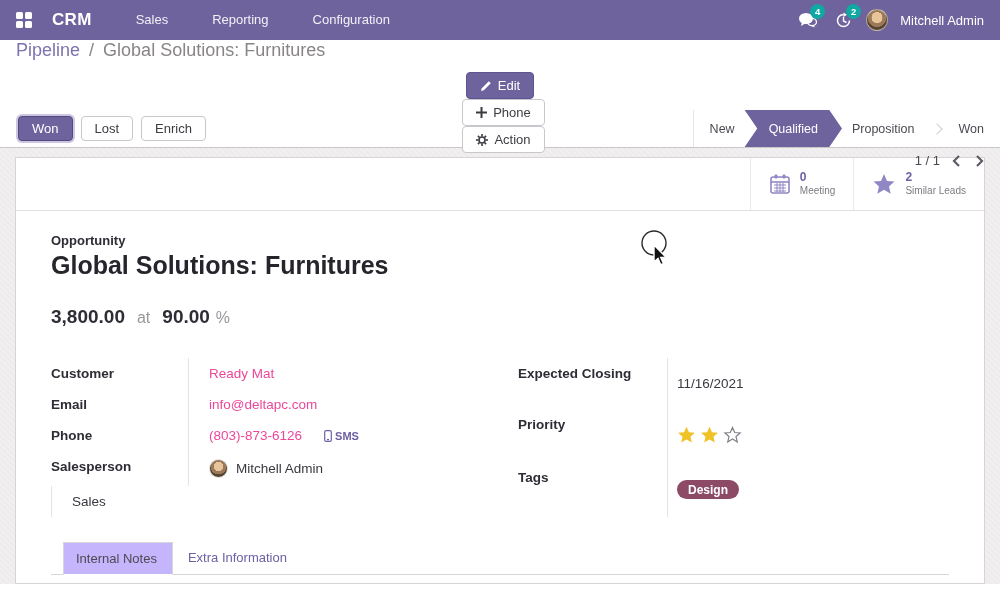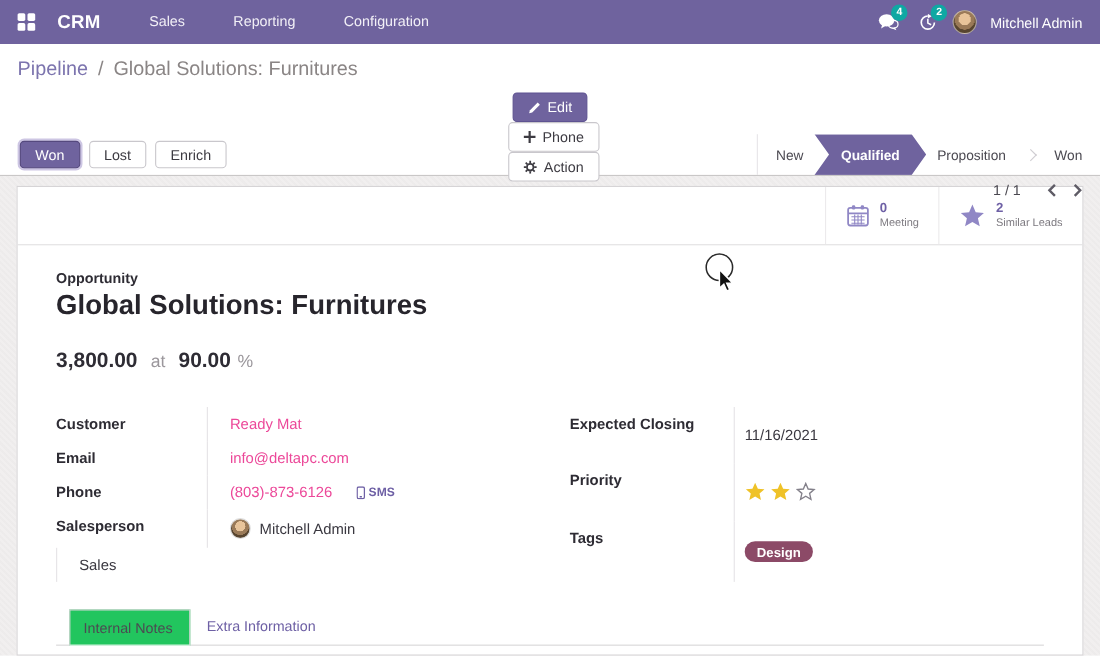--- a/index.html
+++ b/index.html
@@ -13,42 +13,42 @@
   .apps-icon span { background:#fff; border-radius:1.5px; }
   .app-name { font-size:17px; font-weight:bold; margin:0 18px 0 12px; letter-spacing:.3px; cursor:pointer; }
   .nav-menu { font-size:13px; padding:0 18px; line-height:40px; cursor:pointer; color:#f2f0f7; }
   .nav-right { margin-left:auto; display:flex; align-items:center; gap:10px; }
   .nav-ico-wrap { position:relative; width:26px; height:26px; display:flex; align-items:center; justify-content:center; cursor:pointer; }
   .badge { position:absolute; top:-3px; right:-5px; background:#0fa8a3; color:#fff; font-size:9.5px; font-weight:bold; min-width:15px; height:15px; border-radius:8px; display:flex; align-items:center; justify-content:center; padding:0 3px; }
   .avatar { width:22px; height:22px; border-radius:50%; background:radial-gradient(circle at 50% 38%, #e8c49a 0 34%, #9a7a58 35% 58%, #58452f 59% 100%); border:1px solid rgba(255,255,255,.5); }
   .nav-user { font-size:13px; color:#fff; margin-left:2px; cursor:pointer; }
 
   
-  .control-panel { padding:12px 16px 10px; background:#fff; }
+  .control-panel { padding:0 16px 10px; background:#fff; }
   .breadcrumb { font-size:18px; margin-bottom:11px; }
   .bc-link { color:#7c74ae; cursor:pointer; }
   .bc-sep { color:#8a8585; margin:0 4px; }
   .bc-current { color:#8a8585; }
   .cp-buttons { display:flex; align-items:center; height:28px;flex-direction:column; }
   .btn { font-size:13px; border-radius:4px; padding:5px 13px; border:1px solid #c9c7cc; background:#fff; color:#3d3b42; cursor:pointer; display:inline-flex; align-items:center; gap:6px; white-space:nowrap; }
   .btn-primary { background:#6f639e; border-color:#5e5391; color:#fff; }
   .btn + .btn { margin-left:7px; }
   .btn-action { margin-left:160px; }
-  .pager { margin-left:auto; display:flex; align-items:center; gap:24px; color:#4a4850; font-size:13px; }
+  .pager { margin-left:auto; display:flex; align-items:center; gap:12px; color:#4a4850; font-size:13px; }
   .pager-arrows { display:flex; gap:14px; }
   .pager-arrows svg { cursor:pointer; }
 
   
   .statusbar { height:38px; border-bottom:1px solid #c9c7c7; display:flex; align-items:center; padding-left:18px; background:#fff; }
   .sb-btn { font-size:13px; border-radius:4px; padding:4px 13px; border:1px solid #c9c7cc; background:#fff; color:#3d3b42; cursor:pointer; margin-right:8px; }
   .sb-btn.won { background:#6f639e; border-color:#55497e; color:#fff; box-shadow:0 0 0 2px #cdc6e3; }
   .stages { margin-left:auto; height:100%; display:flex; align-items:stretch; border-left:1px solid #e7e5e8; }
   .stage { display:flex; align-items:center; padding:0 16px; font-size:12.5px; color:#4c4a52; cursor:pointer; position:relative; }
   .stage-sep { width:8px; height:8px; border-top:1px solid #cfcdd2; border-right:1px solid #cfcdd2; transform:rotate(45deg); align-self:center; margin:0 2px; }
-  .stage.active { background:#6f639e; color:#fff; font-weight:bold; padding:16px 24px; margin:0 -6px; clip-path:polygon(0 0, 87% 0, 100% 50%, 87% 100%, 0 100%, 13% 50%); z-index:2; }
+  .stage.active { background:#6f639e; color:#fff; font-weight:normal; padding:16px 24px; margin:0 -6px; clip-path:polygon(0 0, 87% 0, 100% 50%, 87% 100%, 0 100%, 13% 50%); z-index:2; }
 
   
   .content { background:#f1efef; background-image:repeating-linear-gradient(45deg, rgba(0,0,0,.015) 0 2px, transparent 2px 4px); height:calc(600px - 40px - 86px - 38px); padding:9px 15px 0; }
   .sheet { background:#fff; border:1px solid #d6d4d6; height:100%; display:flex; flex-direction:column; }
   .button-box { height:53px; border-bottom:1px solid #e2e0e2; display:flex; justify-content:flex-end; }
   .stat-btn { display:flex; align-items:center; gap:9px; padding:0 18px; border-left:1px solid #eceaec; cursor:pointer; }
   .stat-txt { display:flex; flex-direction:column; line-height:1.25; }
   .stat-val { font-size:12px; color:#6e60a5; font-weight:bold; }
   .stat-lbl { font-size:10px; color:#7d7a80; }
 
@@ -69,21 +69,21 @@
   .fgroup.right .fvalue { padding-left:9px; }
   .link { color:#ec4899; cursor:pointer; }
   .sms-link { display:inline-flex; align-items:flex-end; gap:3px; margin-left:14px; color:#6e60a5; font-size:11px; font-weight:bold; cursor:pointer; }
   .avatar-sm { width:19px; height:19px; border-radius:50%; background:radial-gradient(circle at 50% 38%, #e8c49a 0 34%, #9a7a58 35% 58%, #58452f 59% 100%); border:1px solid #ddd; }
   .stars { display:flex; gap:4px; }
   .stars svg { cursor:pointer; }
   .tag-pill { background:#8c4a67; color:#fff; font-size:12px; font-weight:bold; padding:2.5px 11px; border-radius:11px; cursor:pointer; }
 
   .tabs { margin-top:24px; display:flex; border-bottom:1px solid #d8d6d8; padding-left:12px; }
   .tab { font-size:13px; padding:8px 15px; cursor:pointer; position:relative; top:1px; }
-  .tab.active { border:1px solid #d8d6d8; border-bottom:1px solid #fff; color:#4c4a52; background:#22c55e;padding-left:12px; }
+  .tab.active { border:1px solid #d8d6d8; border-bottom:1px solid #fff; color:#4c4a52; background:#c4b5fd;padding-left:12px; }
   .tab.inactive { color:#6e60a5; }
 
   .cursor-overlay { position:absolute; left:638px; top:228px; z-index:50; pointer-events:none; }
 </style>
 </head>
 <body>
 
 <header class="nav">
   <div class="nav-left">
     <div class="apps-icon">

